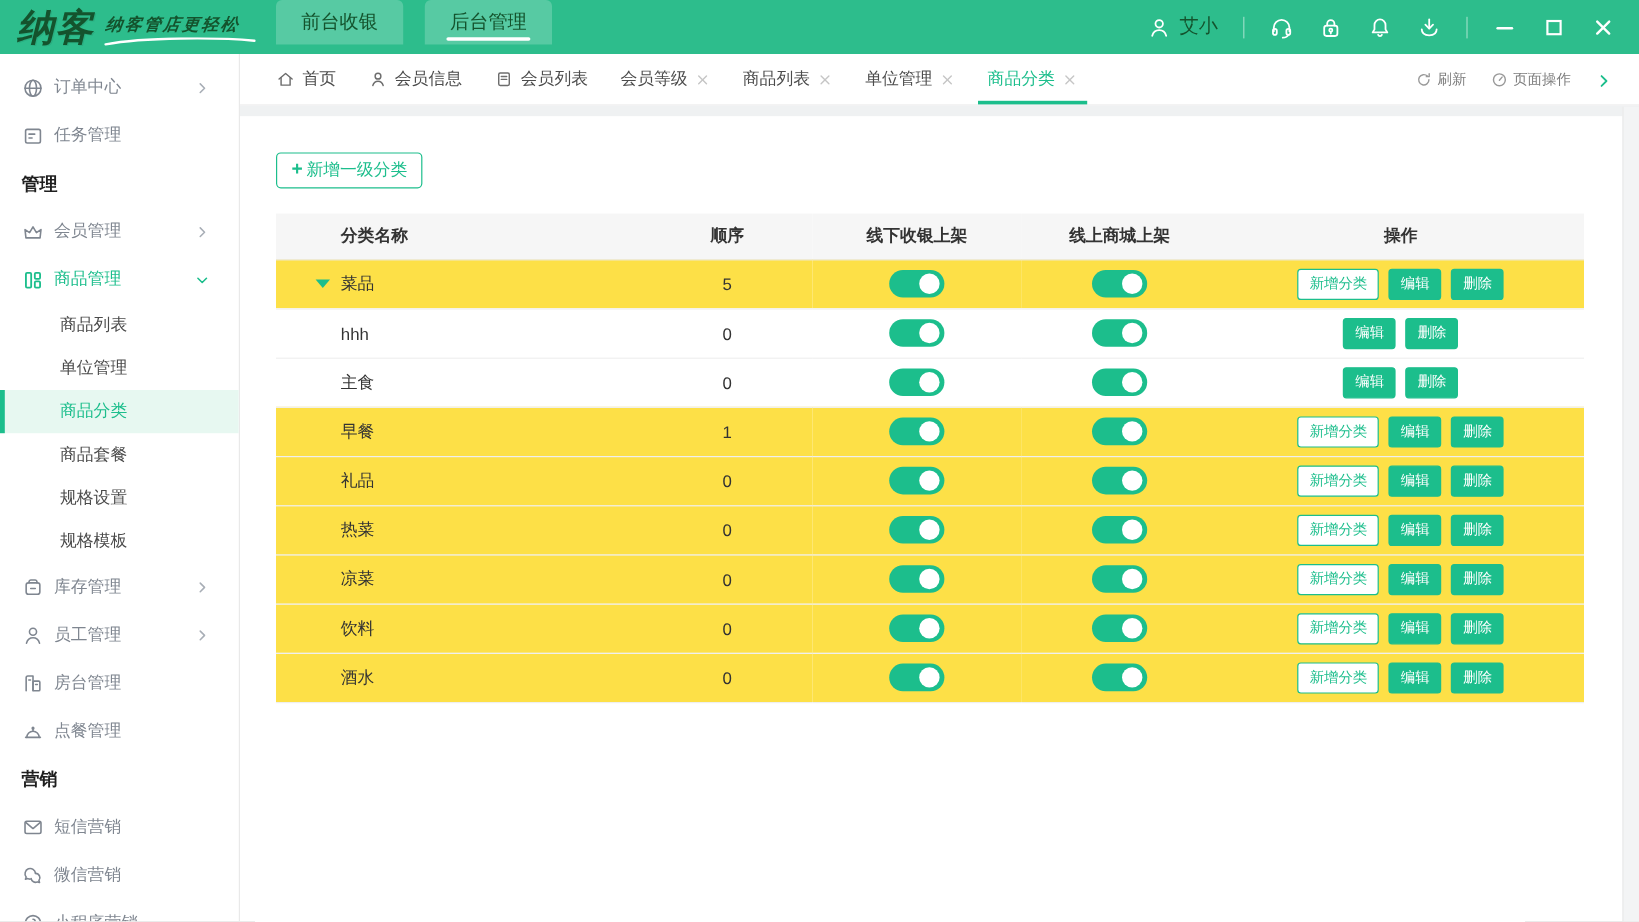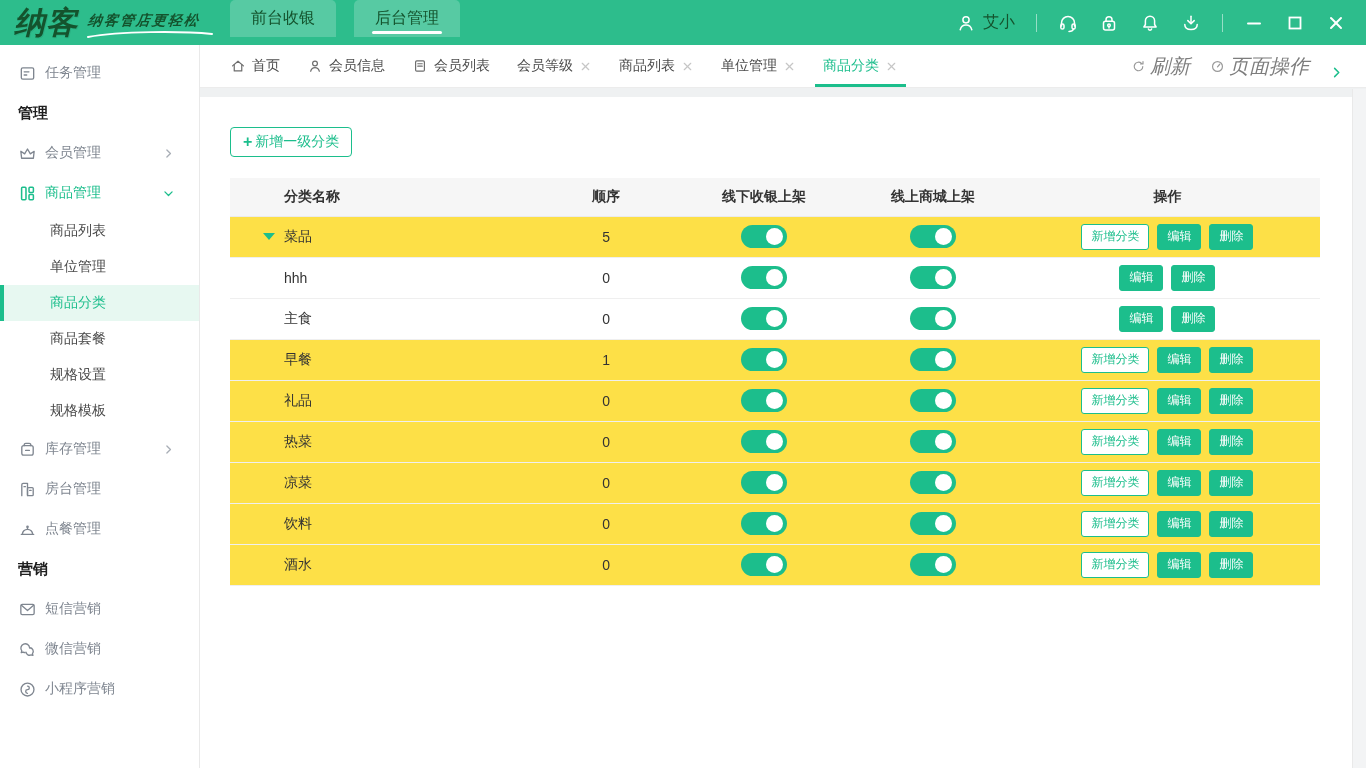--- a/index.html
+++ b/index.html
@@ -46,21 +46,21 @@
   .scroll-track { position:absolute; right:0; top:44px; bottom:0; width:14px; background:#f3f4f5; border-left:1px solid #e9e9e9; }
 
   
   .tabbar { height:43px; background:#fff; border-bottom:1px solid #ececec; display:flex; align-items:center; padding:0 16px 0 30px; flex:0 0 auto;gap:40px; }
   .tabs { display:flex; align-items:center; gap:27px; height:100%; }
   .tab { display:flex; align-items:center; gap:6px; height:100%; font-size:14px; color:#4c4c4c; cursor:pointer; position:relative; white-space:nowrap; }
   .tab .icn { width:16px; height:16px; color:#6d6d6d; }
   .tab .close { width:13px; height:13px; color:#c6c6c6; }
   .tab.active { color:#1cbe8c; }
   .tab.active::after { content:""; position:absolute; left:-8px; right:-8px; bottom:0; height:3px; background:#1cbe8c; }
-  .tab-actions { margin-left:auto; display:flex; align-items:flex-end; gap:20px; color:#7d7d7d; font-size:20px; padding-right:6px;font-style:italic; }
+  .tab-actions { margin-left:auto; display:flex; align-items:flex-end; gap:20px; color:#7d7d7d; font-size:12px; padding-right:6px; }
   .tab-action { display:flex; align-items:center; gap:4px; cursor:pointer; }
   .tab-action .icn { width:15px; height:15px; color:#9a9a9a; }
   .green-chev { width:15px; height:15px; color:#1cbe8c; cursor:pointer; }
 
   .gap { height:9px; background:#eff1f2; flex:0 0 auto; }
 
   
   .content { flex:1; background:#fff; padding:30px 46px 0 30px; overflow:hidden; }
   .add-btn { display:inline-flex; align-items:center; gap:3px; height:30px; padding:0 12px; background:#fff; border:1px solid #1cbe8c; border-radius:4px; color:#1cbe8c; font-size:14px; cursor:pointer; }
   .add-btn .plus { font-size:16px; font-weight:bold; line-height:1; }
@@ -157,20 +157,35 @@
         </span>
     </div>
   </div>
 
   <div class="body">
 
     <div class="sidebar" id="sidebar-menu">
         <div class="side-item">
           <span class="icn ">
             <svg viewBox="0 0 20 20" fill="none" stroke="currentColor" stroke-width="1.4" stroke-linecap="round" stroke-linejoin="round">
+              <circle cx="10" cy="10" r="7"></circle>
+              <ellipse cx="10" cy="10" rx="3.1" ry="7"></ellipse>
+              <line x1="3" y1="10" x2="17" y2="10"></line>
+            </svg>
+          </span>
+          <span class="lbl">订单中心</span>
+          <span class="icn chev">
+            <svg viewBox="0 0 20 20" fill="none" stroke="currentColor" stroke-width="2" stroke-linecap="round" stroke-linejoin="round">
+              <path d="M7.5 4.5 13 10l-5.5 5.5"></path>
+            </svg>
+          </span>
+        </div>
+        <div class="side-item">
+          <span class="icn ">
+            <svg viewBox="0 0 20 20" fill="none" stroke="currentColor" stroke-width="1.4" stroke-linecap="round" stroke-linejoin="round">
               <rect x="3.5" y="4" width="13" height="12" rx="1.5"></rect>
               <line x1="6.5" y1="8.2" x2="11.5" y2="8.2"></line>
               <line x1="6.5" y1="11.6" x2="9.2" y2="11.6"></line>
             </svg>
           </span>
           <span class="lbl">任务管理</span>
         </div>
         <div class="side-section">管理</div>
         <div class="side-item">
           <span class="icn ">
@@ -220,20 +235,34 @@
         </div>
         <div class="side-item">
           <span class="icn ">
             <svg viewBox="0 0 20 20" fill="none" stroke="currentColor" stroke-width="1.4" stroke-linecap="round" stroke-linejoin="round">
               <rect x="4" y="6" width="12" height="10" rx="2"></rect>
               <path d="M6.5 6V5.2A1.7 1.7 0 0 1 8.2 3.5h3.6a1.7 1.7 0 0 1 1.7 1.7V6"></path>
               <line x1="8" y1="11" x2="12" y2="11"></line>
             </svg>
           </span>
           <span class="lbl">库存管理</span>
+          <span class="icn chev">
+            <svg viewBox="0 0 20 20" fill="none" stroke="currentColor" stroke-width="2" stroke-linecap="round" stroke-linejoin="round">
+              <path d="M7.5 4.5 13 10l-5.5 5.5"></path>
+            </svg>
+          </span>
+        </div>
+        <div class="side-item">
+          <span class="icn ">
+            <svg viewBox="0 0 20 20" fill="none" stroke="currentColor" stroke-width="1.4" stroke-linecap="round" stroke-linejoin="round">
+              <circle cx="10" cy="6.8" r="3.1"></circle>
+              <path d="M4.3 16.8c.8-3 2.9-4.7 5.7-4.7s4.9 1.7 5.7 4.7"></path>
+            </svg>
+          </span>
+          <span class="lbl">员工管理</span>
           <span class="icn chev">
             <svg viewBox="0 0 20 20" fill="none" stroke="currentColor" stroke-width="2" stroke-linecap="round" stroke-linejoin="round">
               <path d="M7.5 4.5 13 10l-5.5 5.5"></path>
             </svg>
           </span>
         </div>
         <div class="side-item">
           <span class="icn ">
             <svg viewBox="0 0 20 20" fill="none" stroke="currentColor" stroke-width="1.4" stroke-linecap="round" stroke-linejoin="round">
               <path d="M4 16.5V5a1.5 1.5 0 0 1 1.5-1.5H10V16.5"></path>

